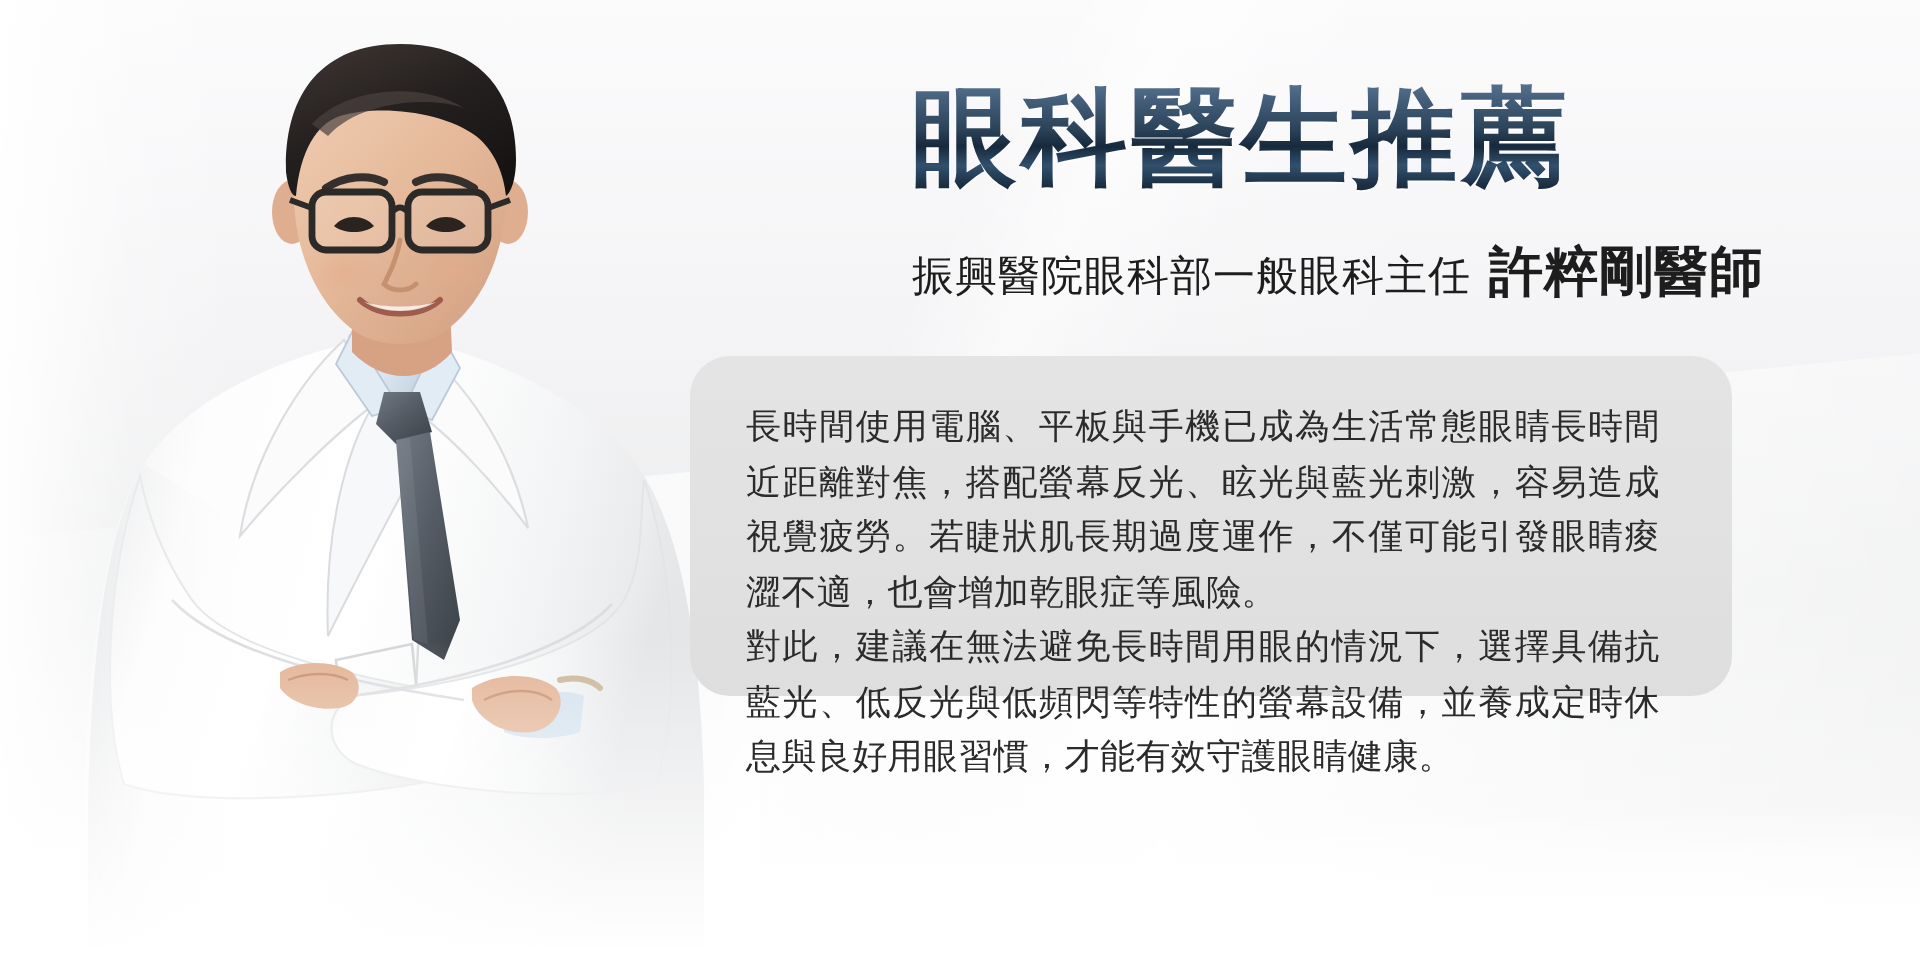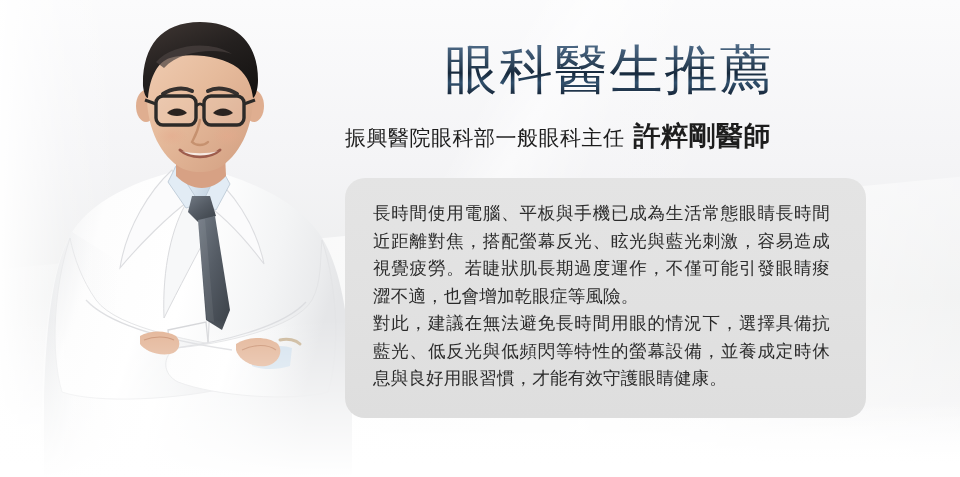--- a/index.html
+++ b/index.html
@@ -75,51 +75,51 @@
   #content {
     position: absolute;
     left: 345px;
     top: 0;
     width: 615px;
     height: 477px;
   }
 
   #headline {
     position: absolute;
-    left: 4px;
+    left: 15px;
     top: 38px;
     width: 521px;
     text-align: center;
     font-size: 53px;
     line-height: 64px;
-    font-weight: normal;
+    font-weight: bold;
     letter-spacing: 2px;
     white-space: nowrap;
     background-image: linear-gradient(180deg,
       #5e7993 0%,
       #45607c 18%,
       #2b4258 42%,
       #17293c 55%,
       #31506d 70%,
       #1b2d41 86%,
       #172534 100%);
     -webkit-background-clip: text;
     background-clip: text;
     color: transparent;
     -webkit-text-fill-color: transparent;
     text-shadow: none;
     filter: drop-shadow(0 1px 0 rgba(255,255,255,0.65));
   }
 
   #subtitle {
     position: absolute;
-    left: 0;
+    left: 16px;
     top: 118px;
     width: 521px;
-    text-align: left;
+    text-align: right;
     white-space: nowrap;
     color: #1d1d1d;
   }
   #subtitle .role {
     font-size: 21px;
     font-weight: normal;
     letter-spacing: 0.5px;
     vertical-align: baseline;
   }
   #subtitle .name {
@@ -129,21 +129,21 @@
     margin-left: 9px;
     vertical-align: baseline;
   }
 
   
   #quote-card {
     position: absolute;
     left: 0px;
     top: 178px;
     width: 521px;
-    height: 240px;
+    height: 170px;
     background: linear-gradient(180deg, #e4e4e4 0%, #e1e1e1 55%, #dedede 100%);
     border-radius: 20px;
     box-sizing: border-box;
     padding: 22px 36px 18px 28px;
   }
   .quote-para {
     margin: 0;
     color: #2b2b2b;
     font-size: 17.5px;
     line-height: 27.5px;

